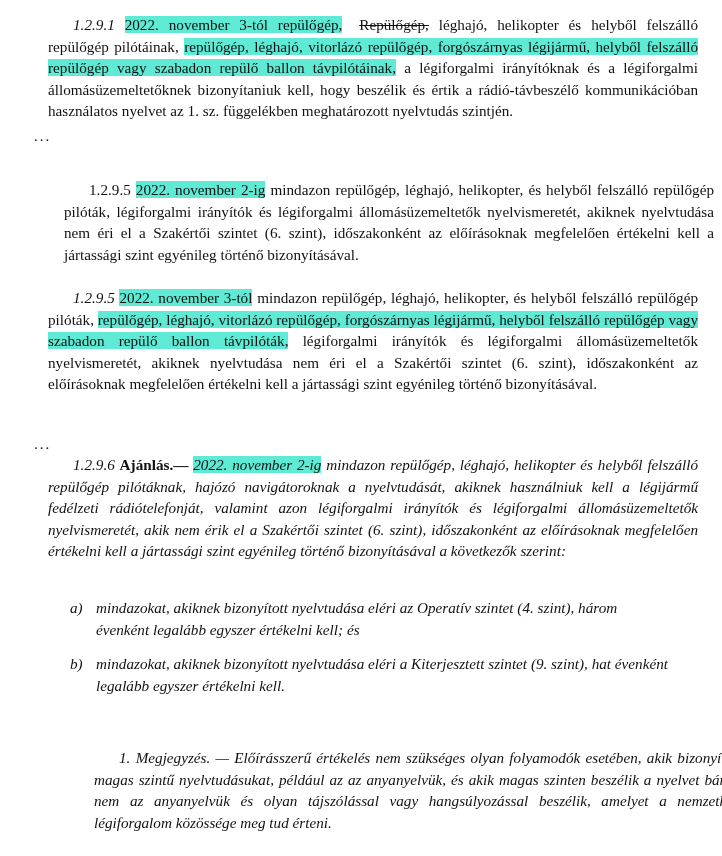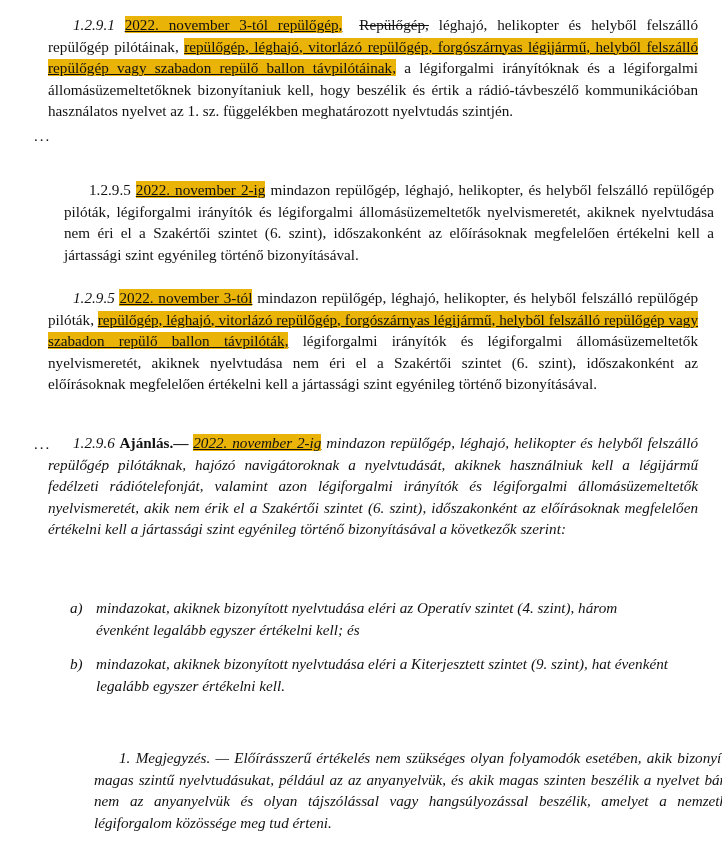--- a/index.html
+++ b/index.html
@@ -3,21 +3,21 @@
 <meta charset="utf-8">
 <style>
   html, body { margin: 0; padding: 0; background: #ffffff; }
   body {
     width: 722px; height: 856px; position: relative; overflow: hidden;
     font-family: "Liberation Serif", serif; color: #111111; font-size: 15.2px;
   }
   .para { position: absolute; left: 48px; width: 650px; line-height: 21.5px; text-align: justify; }
   .indent { text-indent: 25px; }
   .it { font-style: italic; }
-  .hl { background: #eab308; text-decoration: underline; }
+  .hl { background: #5eead4; }
   .strike { text-decoration: line-through; margin-left: 7px; }
   .dots { position: absolute; left: 34px; font-size: 15px; letter-spacing: 2px; }
   .item { position: absolute; left: 70px; width: 600px; line-height: 21.5px; font-style: italic; }
   .item .lab { position: absolute; left: 0; }
   .item .txt { display: block; padding-left: 26px; }
   b { font-weight: bold; font-style: normal; }
 </style>
 </head>
 <body>
 
@@ -34,21 +34,21 @@
   <span class="hl">2022. november 2-ig</span><span> mindazon repülőgép, léghajó, helikopter, és helyből felszálló repülőgép pilóták, légiforgalmi irányítók és légiforgalmi állomásüzemeltetők nyelvismeretét, akiknek nyelvtudása nem éri el a Szakértői szintet (6. szint), időszakonként az előírásoknak megfelelően értékelni kell a jártassági szint egyénileg történő bizonyításával.</span>
 </div>
 
 <div class="para indent" style="top:287px;">
   <span class="it">1.2.9.5</span>
   <span class="hl">2022. november 3-tól</span><span> mindazon repülőgép, léghajó, helikopter, és helyből felszálló repülőgép pilóták, </span><span class="hl">repülőgép, léghajó, vitorlázó repülőgép, forgószárnyas légijármű, helyből felszálló repülőgép vagy szabadon repülő ballon távpilóták,</span><span> légiforgalmi irányítók és légiforgalmi állomásüzemeltetők nyelvismeretét, akiknek nyelvtudása nem éri el a Szakértői szintet (6. szint), időszakonként az előírásoknak megfelelően értékelni kell a jártassági szint egyénileg történő bizonyításával.</span>
 </div>
 
 <div class="dots" style="top:436px;">...</div>
 
-<div class="para indent it" style="top:432px;">
+<div class="para indent it" style="top:454px;">
   <span>1.2.9.6</span>
   <b>Ajánlás.—</b>
   <span class="hl">2022. november 2-ig</span><span> mindazon repülőgép, léghajó, helikopter és helyből felszálló repülőgép pilótáknak, hajózó navigátoroknak a nyelvtudását, akiknek használniuk kell a légijármű fedélzeti rádiótelefonját, valamint azon légiforgalmi irányítók és légiforgalmi állomásüzemeltetők nyelvismeretét, akik nem érik el a Szakértői szintet (6. szint), időszakonként az előírásoknak megfelelően értékelni kell a jártassági szint egyénileg történő bizonyításával a következők szerint:</span>
 </div>
 
 <div class="item" style="top:597px;">
   <span class="lab">a)</span>
   <span class="txt">mindazokat, akiknek bizonyított nyelvtudása eléri az Operatív szintet (4. szint), három évenként legalább egyszer értékelni kell; és</span>
 </div>
 

